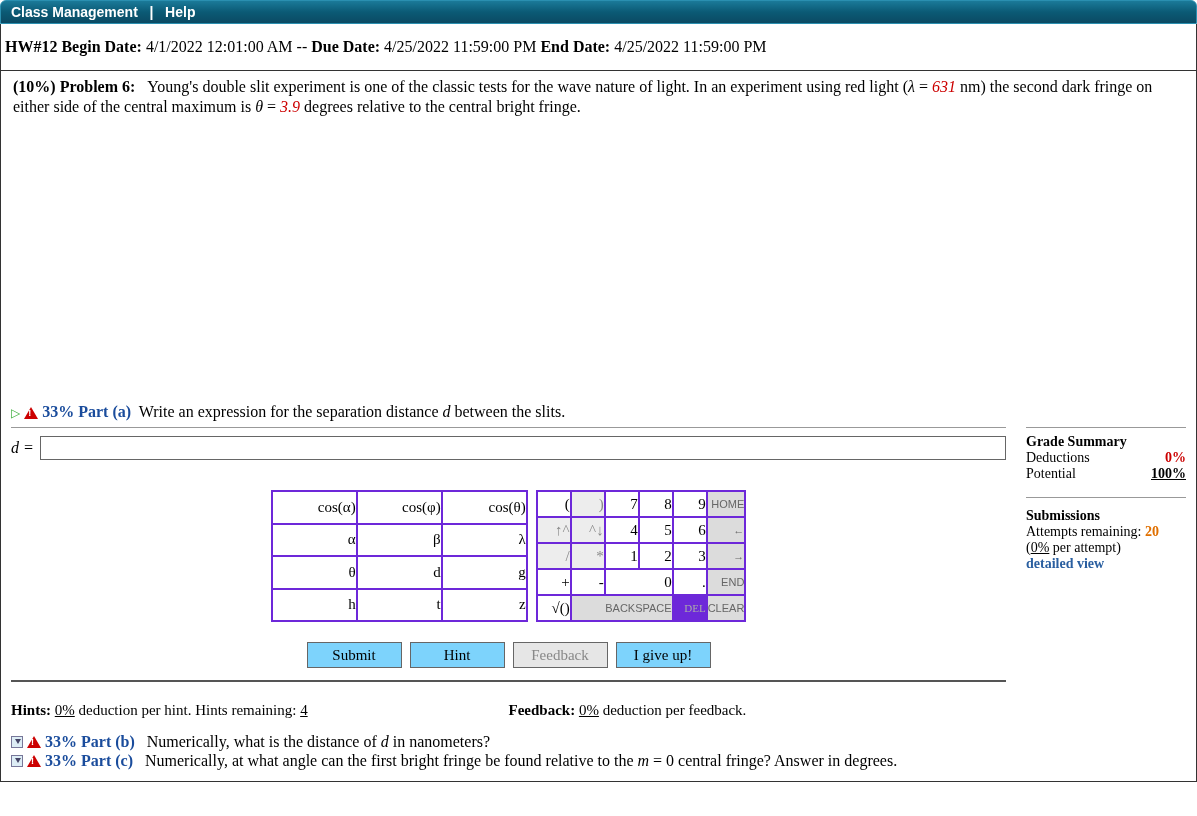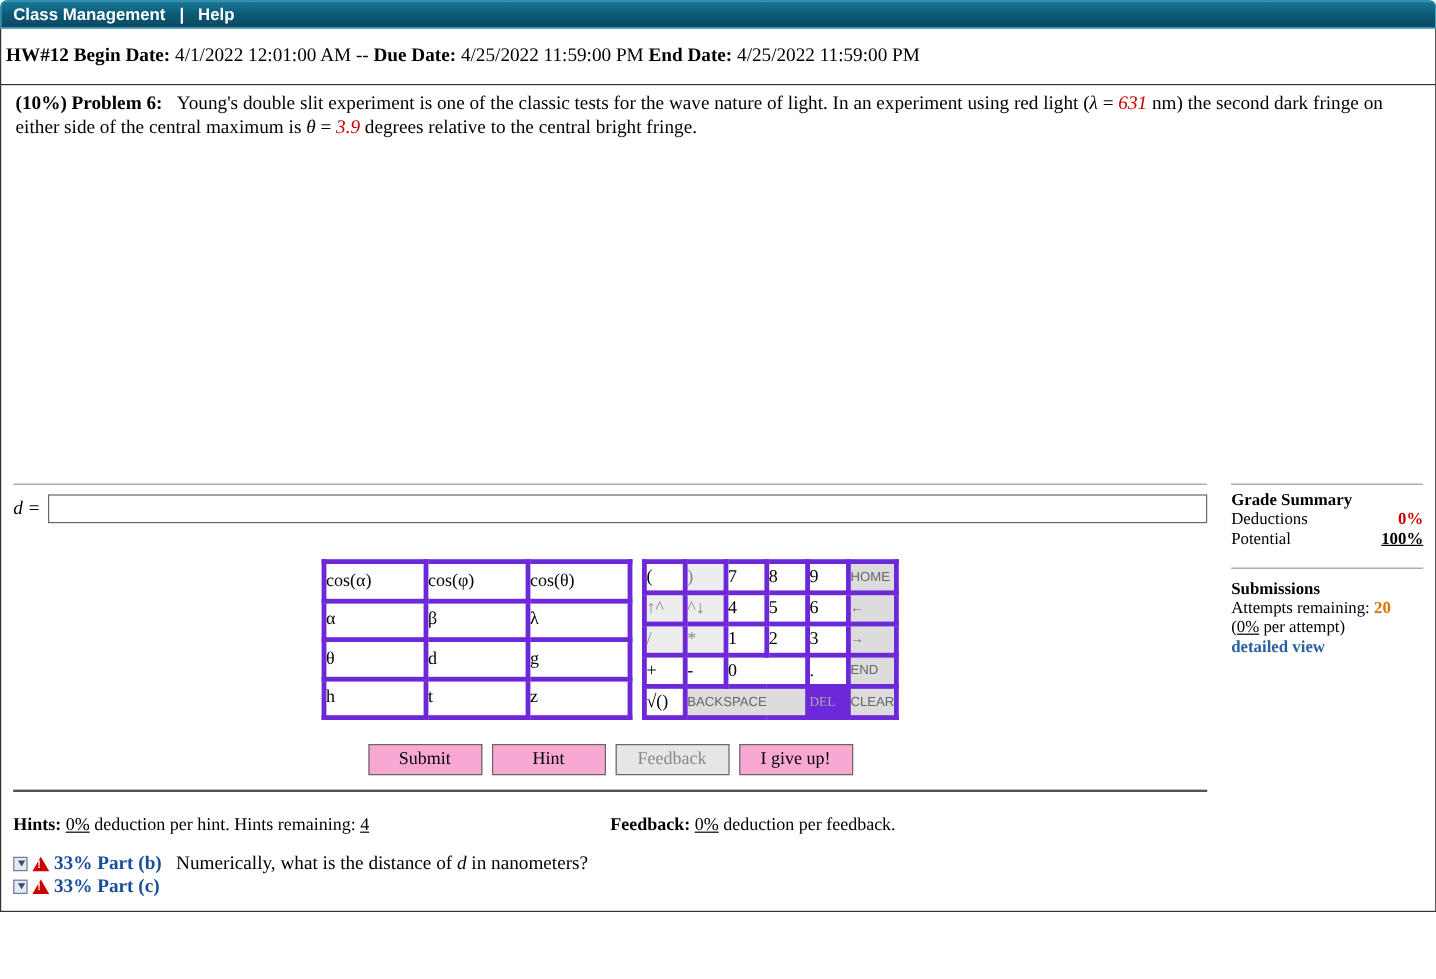--- a/index.html
+++ b/index.html
@@ -71,22 +71,22 @@
   height: 24px;
 }
 .keypad-zone {
   display: flex;
   gap: 8px;
   justify-content: center;
   font-family: "Times New Roman", serif;
 }
 table.keypad { border-collapse: collapse; }
 table.keypad td {
-  border: 4px solid #6d28d9;
-  text-align: left;
+  border: 2px solid #6d28d9;
+  text-align: right;
   vertical-align: middle;
   font-size: 15px;
   height: 26px;
   background: #fff;
   cursor: pointer;
 }
 .func-pad td { width: 85px; }
 .num-pad td { width: 34px; }
 .num-pad td.wide { width: 68px; }
 .num-pad td.ctrl { background: #dcdcdc; font-size: 11px; color: #666; width:32px; font-family:Arial,sans-serif;}
@@ -99,21 +99,21 @@
   justify-content: center;
   margin-top: 20px;
 }
 .action-row button,
 .action-row .btn-disabled {
   width: 95px;
   height: 26px;
   font-family: "Times New Roman", serif;
   font-size: 15px;
   border: 1px solid #666;
-  background: #f9a8d4;
+  background: #7dd3fc;
   cursor: pointer;
 }
 .action-row .btn-disabled {
   background: #e6e6e6;
   color: #888;
   cursor: default;
 }
 .hint-bar {
   display: flex;
   border-top: 2px solid #555;
@@ -171,20 +171,26 @@
 
 <div class="mainframe">
 
   <div class="problem-stmt">
     <span class="prefix">(10%) Problem 6:</span>
     &nbsp;&nbsp;<span>Young's double slit experiment is one of the classic tests for the wave nature of light. In an experiment using red light (</span><i><span>λ</span></i><span> = </span><span class="redval">631</span><span> nm</span><span>) the second dark fringe on either side of the central maximum is </span><i><span>θ</span></i><span> = </span><span class="redval">3.9</span><span> degrees relative to the central bright fringe.</span>
   </div>
 
   <div class="spacer-big"></div>
 
+  <div class="part-header">
+    <span class="tri-green">▷</span>
+    <span class="warn-icon"></span>
+    <span class="part-blue">33% Part (a)</span>&nbsp;
+    <span>Write an expression for the separation distance <i>d</i> between the slits.</span>
+  </div>
 
   <div class="work-area">
     <div class="left-col">
 
       <div class="answer-line">
         <span class="eq">d =</span>
         <input class="answer-input" type="text" value="" style="">
       </div>
 
       <div class="keypad-zone">
@@ -304,16 +310,17 @@
     <div class="partline">
       <span class="collapse-icon"></span>
       <span class="warn-icon"></span>
       <span class="part-blue">33% Part (b)</span>&nbsp;
       <span>Numerically, what is the distance of <i>d</i> in nanometers?</span>
     </div>
     <div class="partline">
       <span class="collapse-icon"></span>
       <span class="warn-icon"></span>
       <span class="part-blue">33% Part (c)</span>&nbsp;
+      <span>Numerically, at what angle can the first bright fringe be found relative to the <i>m</i> = 0 central fringe? Answer in degrees.</span>
     </div>
   </div>
 
 </div>
 
 </body></html>

